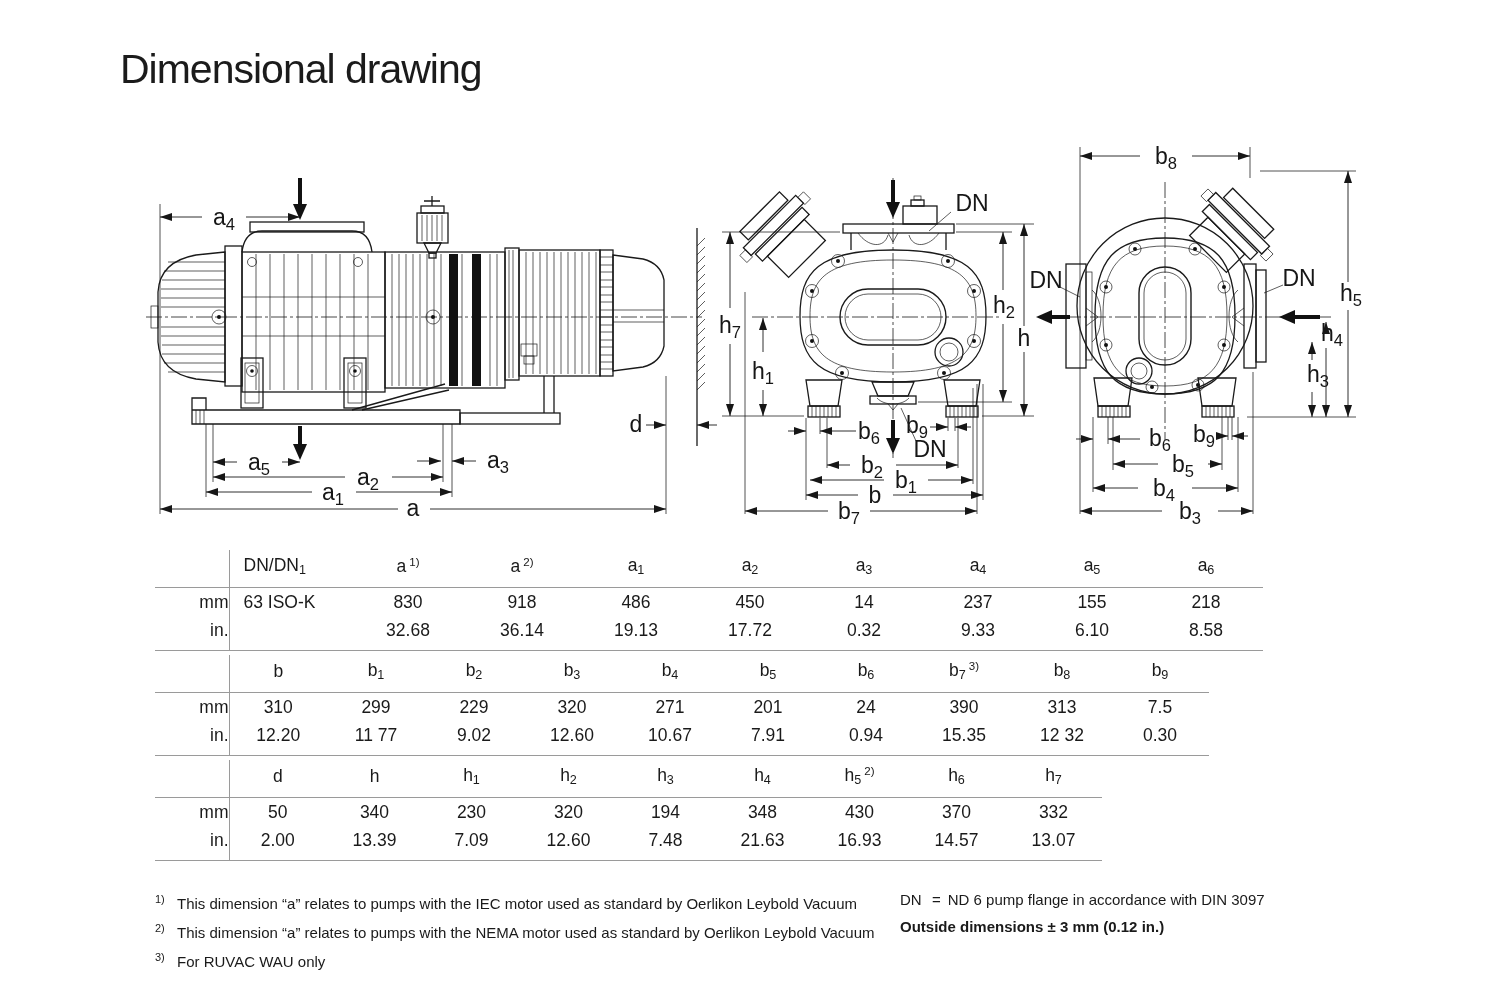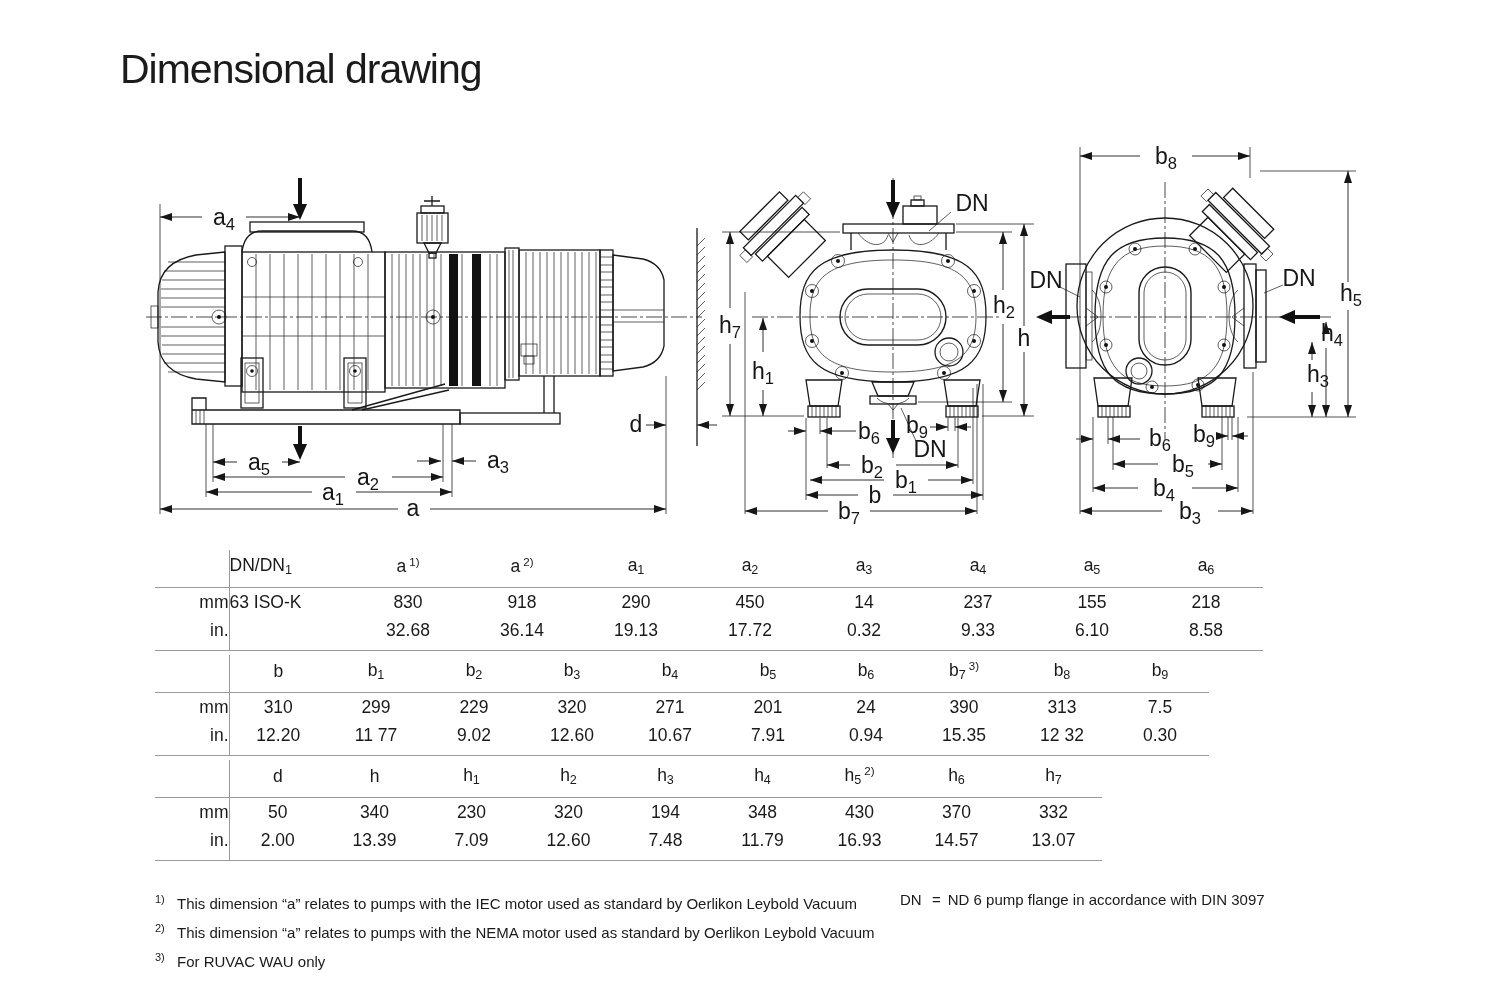--- a/index.html
+++ b/index.html
@@ -20,21 +20,21 @@
   .cl{stroke:#1a1a1a;stroke-width:0.8;fill:none;stroke-dasharray:16 3 3 3;}
   .blk{fill:#111;stroke:none;}
   .flow{stroke:#111;stroke-width:4;fill:none;}
   
   table.dims{position:absolute;border-collapse:collapse;font-size:17.5px;color:#1a1a1a;table-layout:fixed;}
   table.dims th{font-weight:normal;padding:5px 0 10px 0;}
   table.dims tr.hdr th{border-bottom:1px solid #9a9a9a;}
   table.dims td{text-align:center;padding:4px 0 3px 0;}
   table.dims tr.last td{border-bottom:1px solid #9a9a9a;padding-bottom:9px;}
   table.dims .unit{text-align:right;padding-left:17px;}
-  table.dims .dn{text-align:left;}
+  table.dims .dn{text-align:left;padding-left:14px;}
   table.dims .vl{border-left:1px solid #9a9a9a;}
   .tsub{font-size:72%;vertical-align:-0.25em;}
   .tsup{font-size:66%;vertical-align:0.5em;margin-left:3px;}
   
   .footnotes{position:absolute;left:155px;top:893px;font-size:15px;}
   .fn{margin-bottom:10px;}
   .fnm{display:inline-block;width:22px;font-size:11px;vertical-align:6px;}
   .legend{position:absolute;left:900px;top:891px;font-size:15px;}
   .lg{margin-bottom:10px;}
   .lgt{display:inline-block;min-width:32px;}
@@ -384,21 +384,21 @@
     <th><span>a</span><span class="tsub">3</span></th>
     <th><span>a</span><span class="tsub">4</span></th>
     <th><span>a</span><span class="tsub">5</span></th>
     <th><span>a</span><span class="tsub">6</span></th>
   </tr>
   <tr>
     <td class="unit">mm</td>
     <td class="dn vl">63 ISO-K</td>
     <td>830</td>
     <td>918</td>
-    <td>290</td>
+    <td>486</td>
     <td>450</td>
     <td>14</td>
     <td>237</td>
     <td>155</td>
     <td>218</td>
   </tr>
   <tr class="last">
     <td class="unit">in.</td>
     <td class="dn vl"></td>
     <td>32.68</td>
@@ -508,21 +508,21 @@
     <td>370</td>
     <td>332</td>
   </tr>
   <tr class="last">
     <td class="unit">in.</td>
     <td class="vl">2.00</td>
     <td>13.39</td>
     <td>7.09</td>
     <td>12.60</td>
     <td>7.48</td>
-    <td>11.79</td>
+    <td>21.63</td>
     <td>16.93</td>
     <td>14.57</td>
     <td>13.07</td>
   </tr>
 </tbody>
   </table>
 
 <div class="footnotes">
   <div class="fn">
     <span class="fnm">1)</span><span>This dimension “a” relates to pumps with the IEC motor used as standard by Oerlikon Leybold Vacuum</span>
@@ -532,13 +532,14 @@
   </div>
   <div class="fn">
     <span class="fnm">3)</span><span>For RUVAC WAU only</span>
   </div>
 </div>
 
 <div class="legend">
   <div class="lg">
     <span class="lgt"><span>DN</span></span><span class="lge">=</span><span>ND 6 pump flange in accordance with DIN 3097</span>
   </div>
+  <div class="lg bold">Outside dimensions ± 3 mm (0.12 in.)</div>
 </div>
 
 </body></html>

